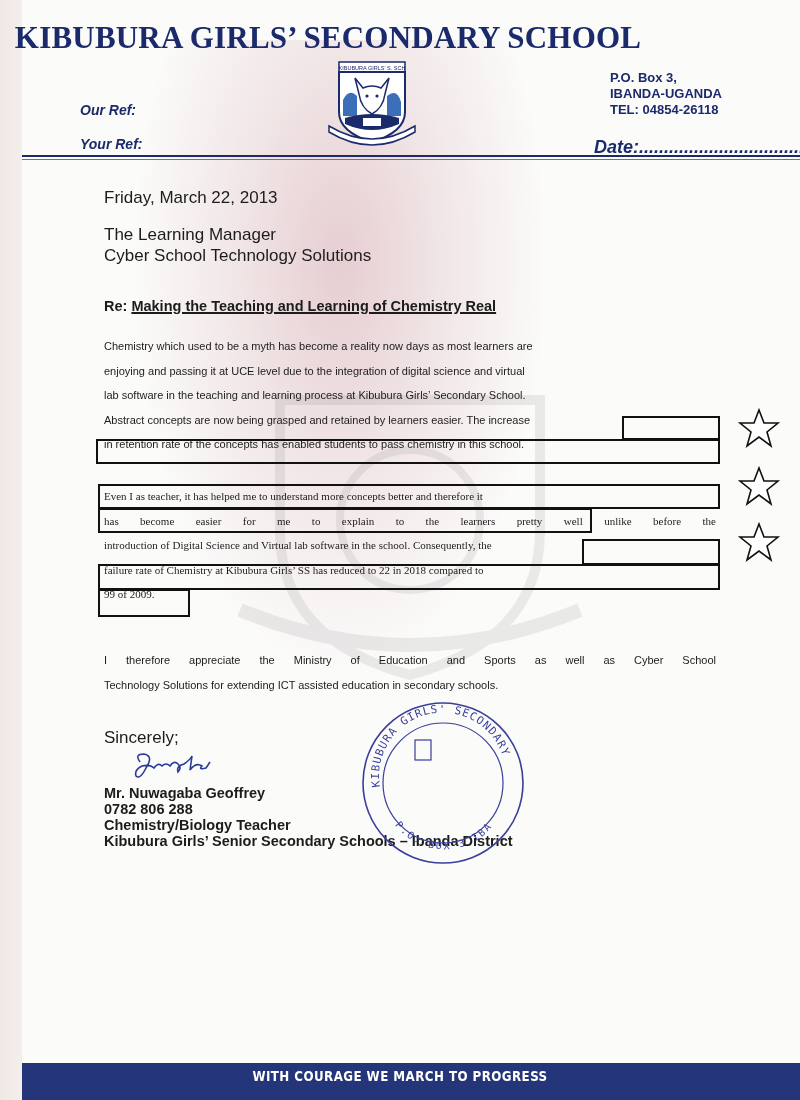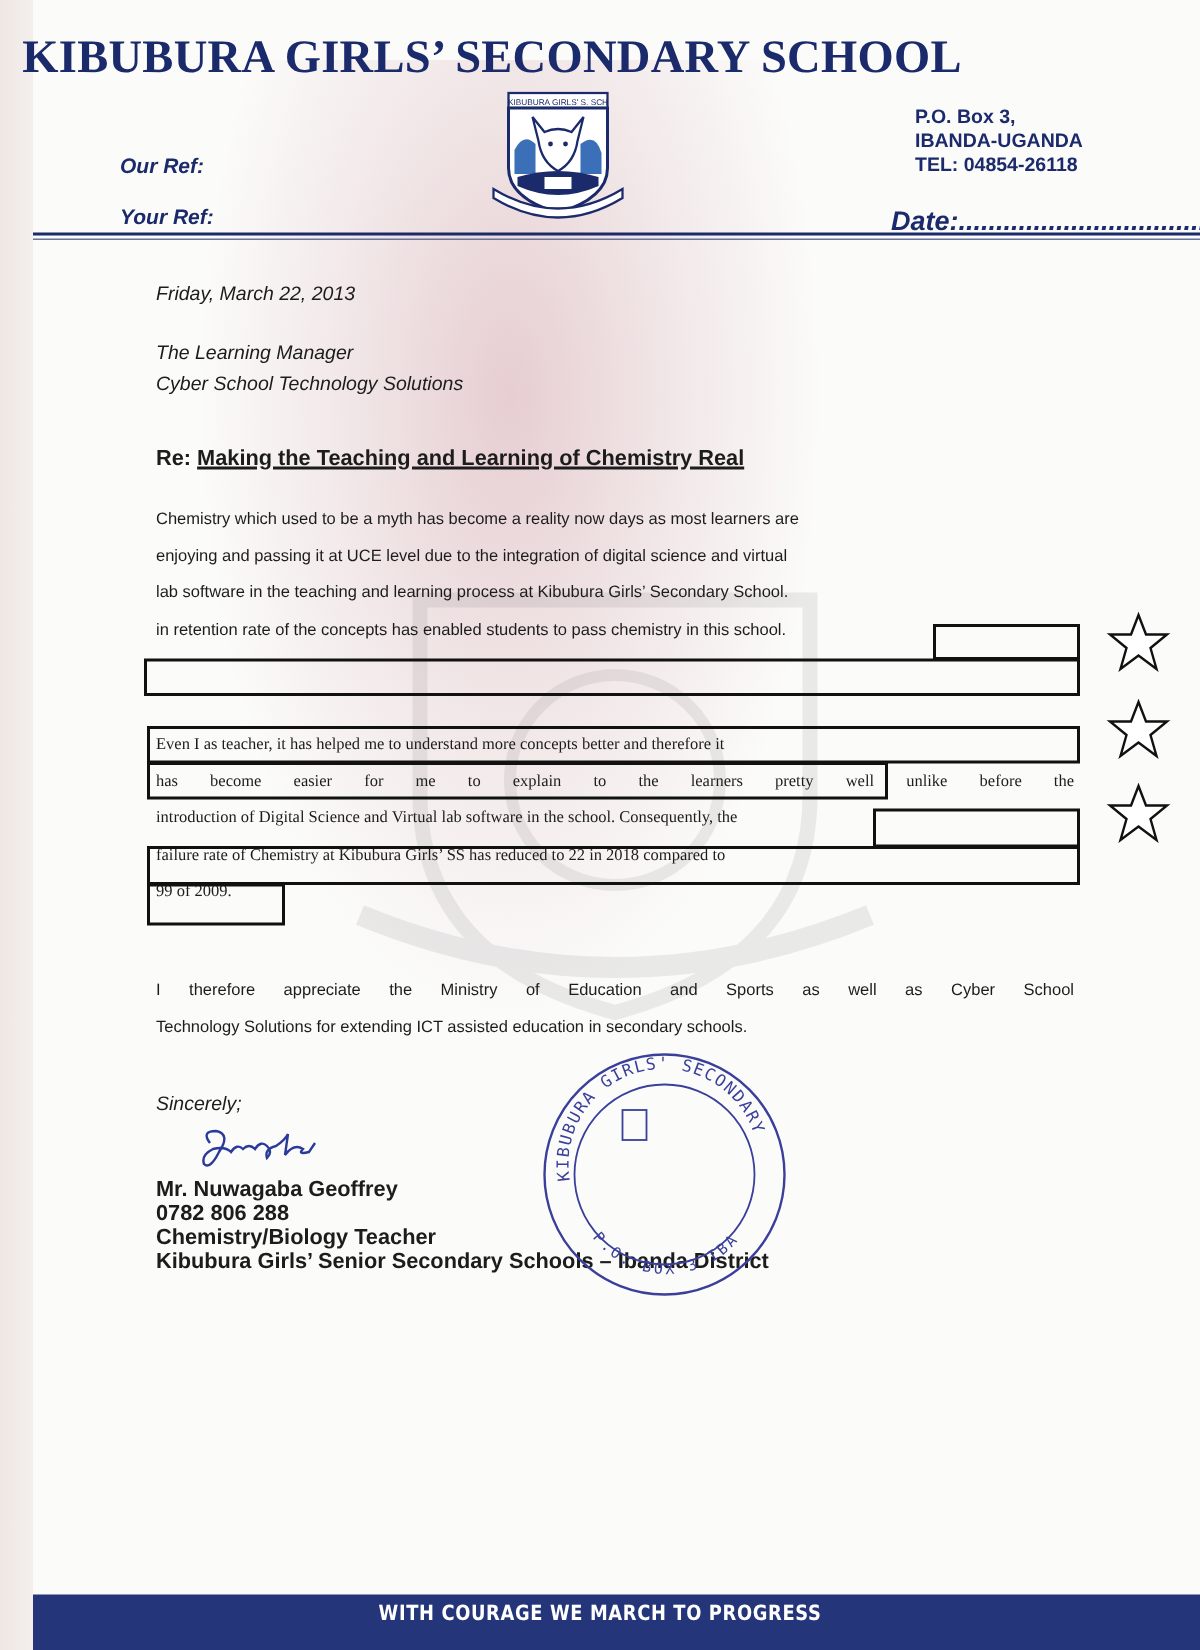--- a/index.html
+++ b/index.html
@@ -31,21 +31,21 @@
     font-family: "Liberation Serif", serif; font-weight: bold; font-size: 31px;
     color: #1b2a6b; letter-spacing: 0.2px;
   }
   .crest { position: absolute; left: 325px; top: 60px; width: 94px; height: 88px; }
   .ref { position: absolute; left: 80px; font-weight: bold; font-style: italic; font-size: 14px; color: #1b2a6b; }
   .addr { position: absolute; left: 610px; top: 70px; font-weight: bold; font-size: 13px; color: #1b2a6b; line-height: 16px; }
   .date-field { position: absolute; left: 594px; top: 137px; font-weight: bold; font-style: italic; font-size: 18px; color: #1b2a6b; }
   .rule1 { position: absolute; left: 22px; right: 0; top: 155px; height: 2px; background: #1b2a6b; }
   .rule2 { position: absolute; left: 22px; right: 0; top: 159px; height: 1px; background: #6a7398; }
 
-  .text { position: absolute; left: 104px; font-size: 13px; font-style: italic; }
+  .text { position: absolute; left: 104px; font-size: 17px; }
   .body-para { position: absolute; left: 104px; width: 612px; font-size: 11px; line-height: 24.6px; text-align: justify; }
   .body-para .line { display: block; white-space: nowrap; }
   .justify { text-align: justify; text-align-last: justify; }
   .box { position: absolute; border: 2px solid #111; box-sizing: border-box; }
   .subject { position: absolute; left: 104px; top: 298px; font-weight: bold; font-size: 14.5px; }
   .subject u { text-decoration-thickness: 2px; }
   .sig-block { position: absolute; left: 104px; top: 785px; font-weight: bold; font-size: 14.5px; line-height: 16px; }
   .star { position: absolute; left: 737px; width: 44px; height: 40px; }
   .stamp { position: absolute; left: 355px; top: 695px; width: 175px; height: 170px; }
   .footer {
@@ -109,20 +109,21 @@
 
 <div class="subject">
   <span>Re:</span>
   <u>Making the Teaching and Learning of Chemistry Real</u>
 </div>
 
 <div class="body-para" style="top:334px;">
   <span class="line">Chemistry which used to be a myth has become a reality now days as most learners are</span>
   <span class="line">enjoying and passing it at UCE level due to the integration of digital science and virtual</span>
   <span class="line">lab software in the teaching and learning process at Kibubura Girls’ Secondary School.</span>
+  <span class="line">Abstract concepts are now being grasped and retained by learners easier. The increase</span>
   <span class="line">in retention rate of the concepts has enabled students to pass chemistry in this school.</span>
 </div>
 
 <div class="body-para" style="top:484px;font-family:Liberation Serif, serif;">
   <span class="line">Even I as teacher, it has helped me to understand more concepts better and therefore it</span>
   <span class="line justify">has become easier for me to explain to the learners pretty well unlike before the</span>
   <span class="line">introduction of Digital Science and Virtual lab software in the school. Consequently, the</span>
   <span class="line">failure rate of Chemistry at Kibubura Girls’ SS has reduced to 22 in 2018 compared to</span>
   <span class="line">99 of 2009.</span>
 </div>

